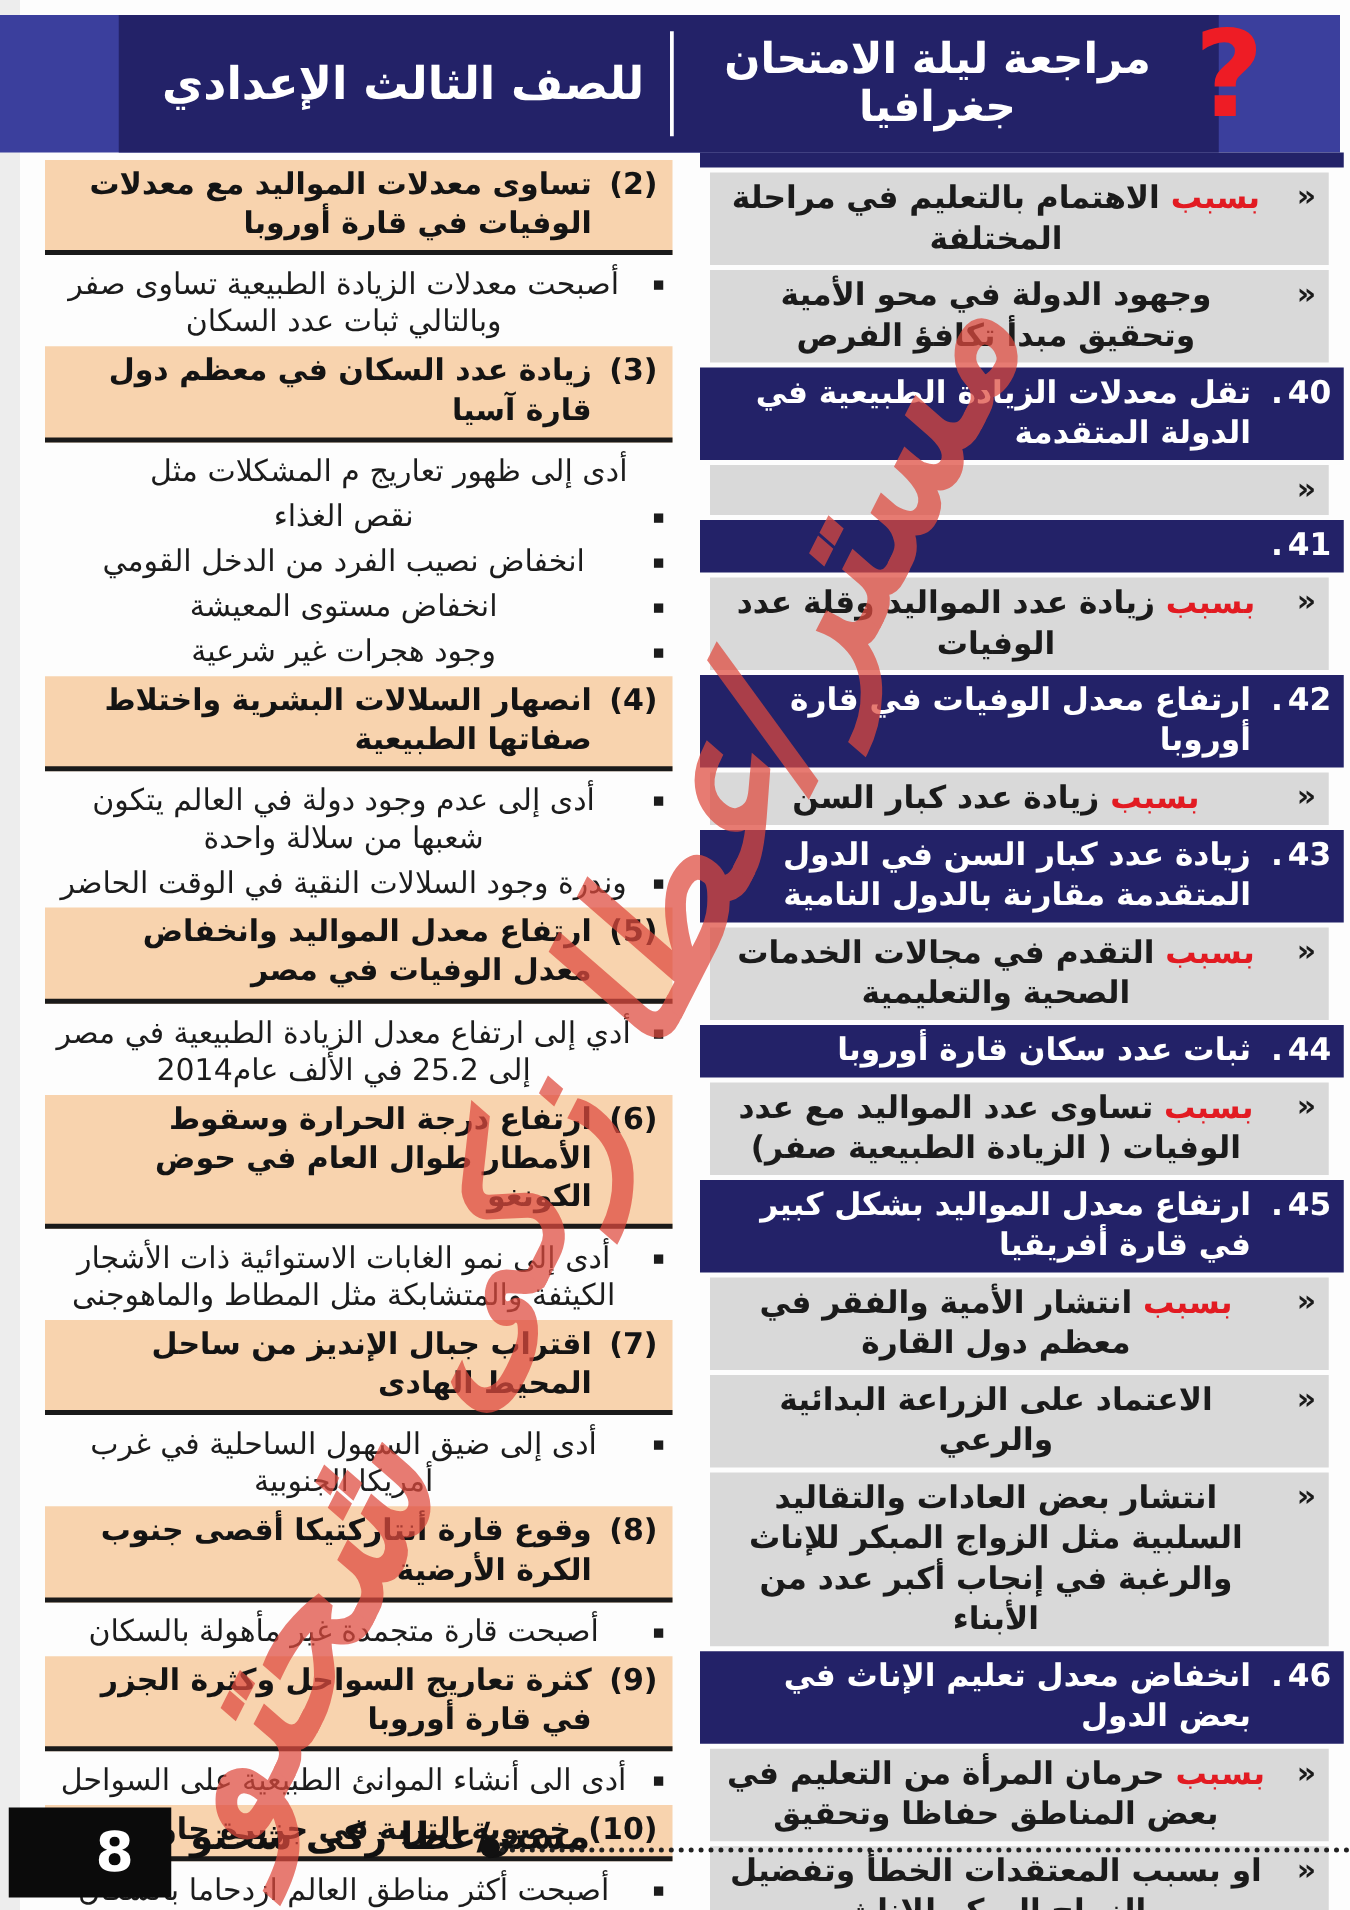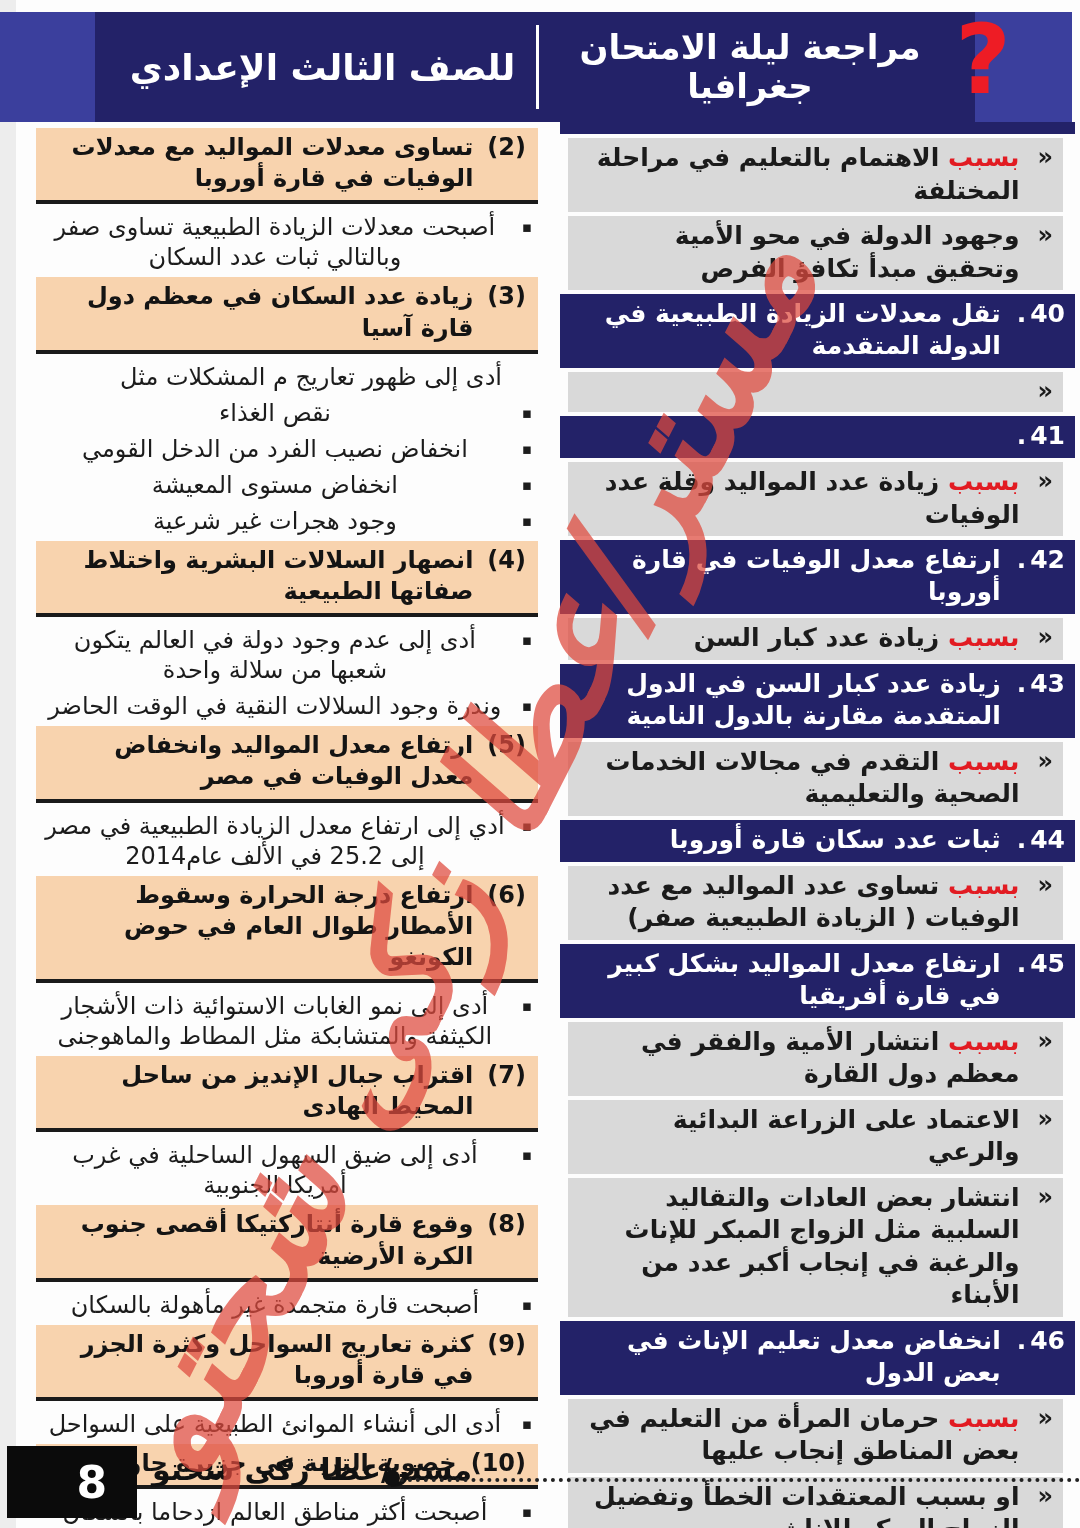--- a/index.html
+++ b/index.html
@@ -25,21 +25,21 @@
   
   .navy-strip{height:12px;background:#232268;margin-bottom:4px;}
   .navy-row{background:#232268;color:#fff;font-weight:bold;font-size:25px;line-height:1.28;
     display:flex;align-items:flex-start;padding:4px 10px 6px 8px;margin-bottom:4px;}
   .navy-row .num{direction:ltr;margin-left:4px;}
   .navy-row .ndot{margin-left:16px;}
   .navy-row .ntitle{flex:1;text-align:right;}
   .gray-row{background:#d9d9d9;display:flex;align-items:flex-start;font-weight:bold;font-size:25px;
     line-height:1.3;padding:4px 10px 5px 6px;margin:0 12px 4px 8px;color:#1b1b1b;}
   .gray-row .chev{margin-left:18px;font-size:24px;}
-  .gray-row .ctxt{flex:1;text-align:right;}
+  .gray-row .ctxt{flex:1;text-align:center;}
   .red{color:#e21b22;}
   
   .peach-h{background:#f8d3ae;border-bottom:4px solid #1a1a1a;display:flex;align-items:flex-start;
     font-weight:bold;font-size:24px;line-height:1.3;padding:4px 12px 6px 8px;margin-bottom:5px;color:#141414;}
   .peach-h .num{margin-left:14px;direction:ltr;}
   .peach-h .ntitle{flex:1;text-align:right;}
   .b-row{display:flex;align-items:flex-start;font-size:24px;line-height:1.25;padding:3px 6px;color:#1c1c1c;}
   .b-row .sq{font-size:15px;margin-top:6px;margin-left:14px;}
   .b-txt{flex:1;text-align:center;}
   .intro-line{font-size:24px;line-height:1.25;padding:3px 36px 3px 6px;text-align:right;color:#1c1c1c;}
@@ -164,21 +164,21 @@
     </div>
 
     <div class="navy-row">
       <span class="num">46</span>
         <span class="ndot">.</span>
       <div class="ntitle">انخفاض معدل تعليم الإناث في بعض الدول</div>
     </div>
     <div class="gray-row">
       <span class="chev">«</span>
       <div class="ctxt"><span class="red">بسبب</span>
-      <span>حرمان المرأة من التعليم في بعض المناطق إنجاب عليها</span></div>
+      <span>حرمان المرأة من التعليم في بعض المناطق حفاظا وتحقيق</span></div>
     </div>
     <div class="gray-row">
       <span class="chev">«</span>
       <div class="ctxt"><span>او بسبب المعتقدات الخطأ وتفضيل الزواج المبكر للإناث</span></div>
     </div>
 
   </div>
 
   <div class="col-left">
 

